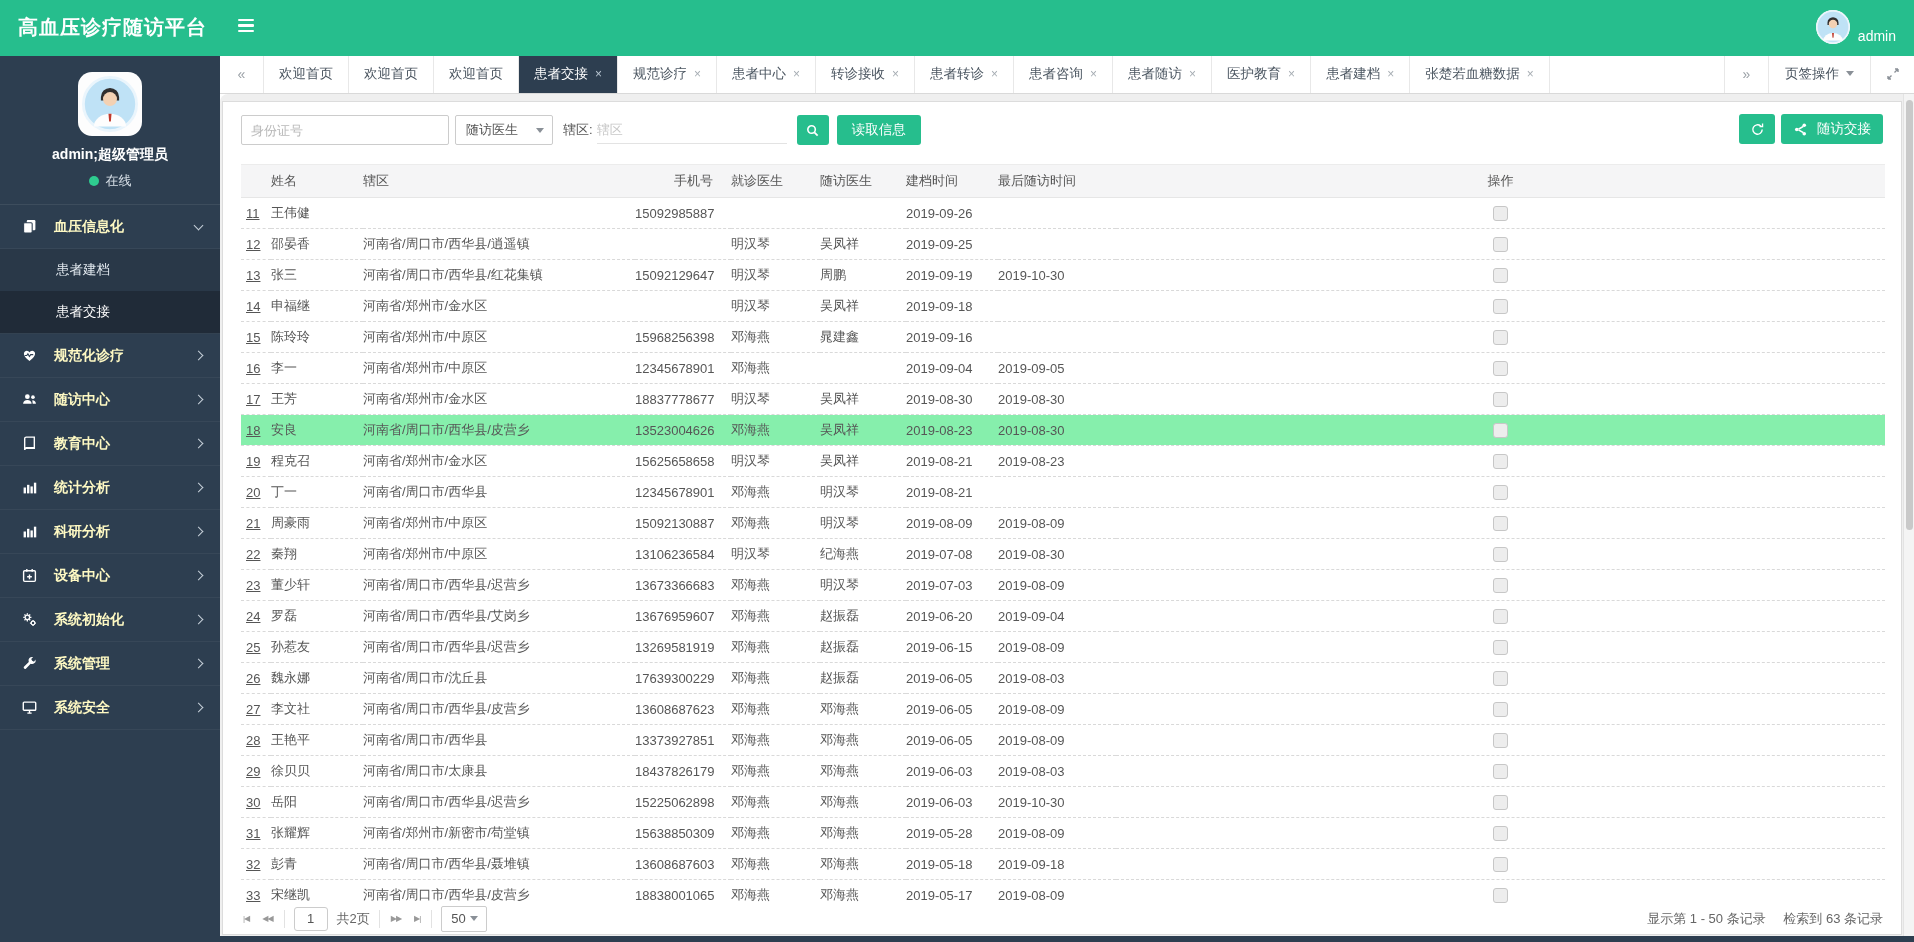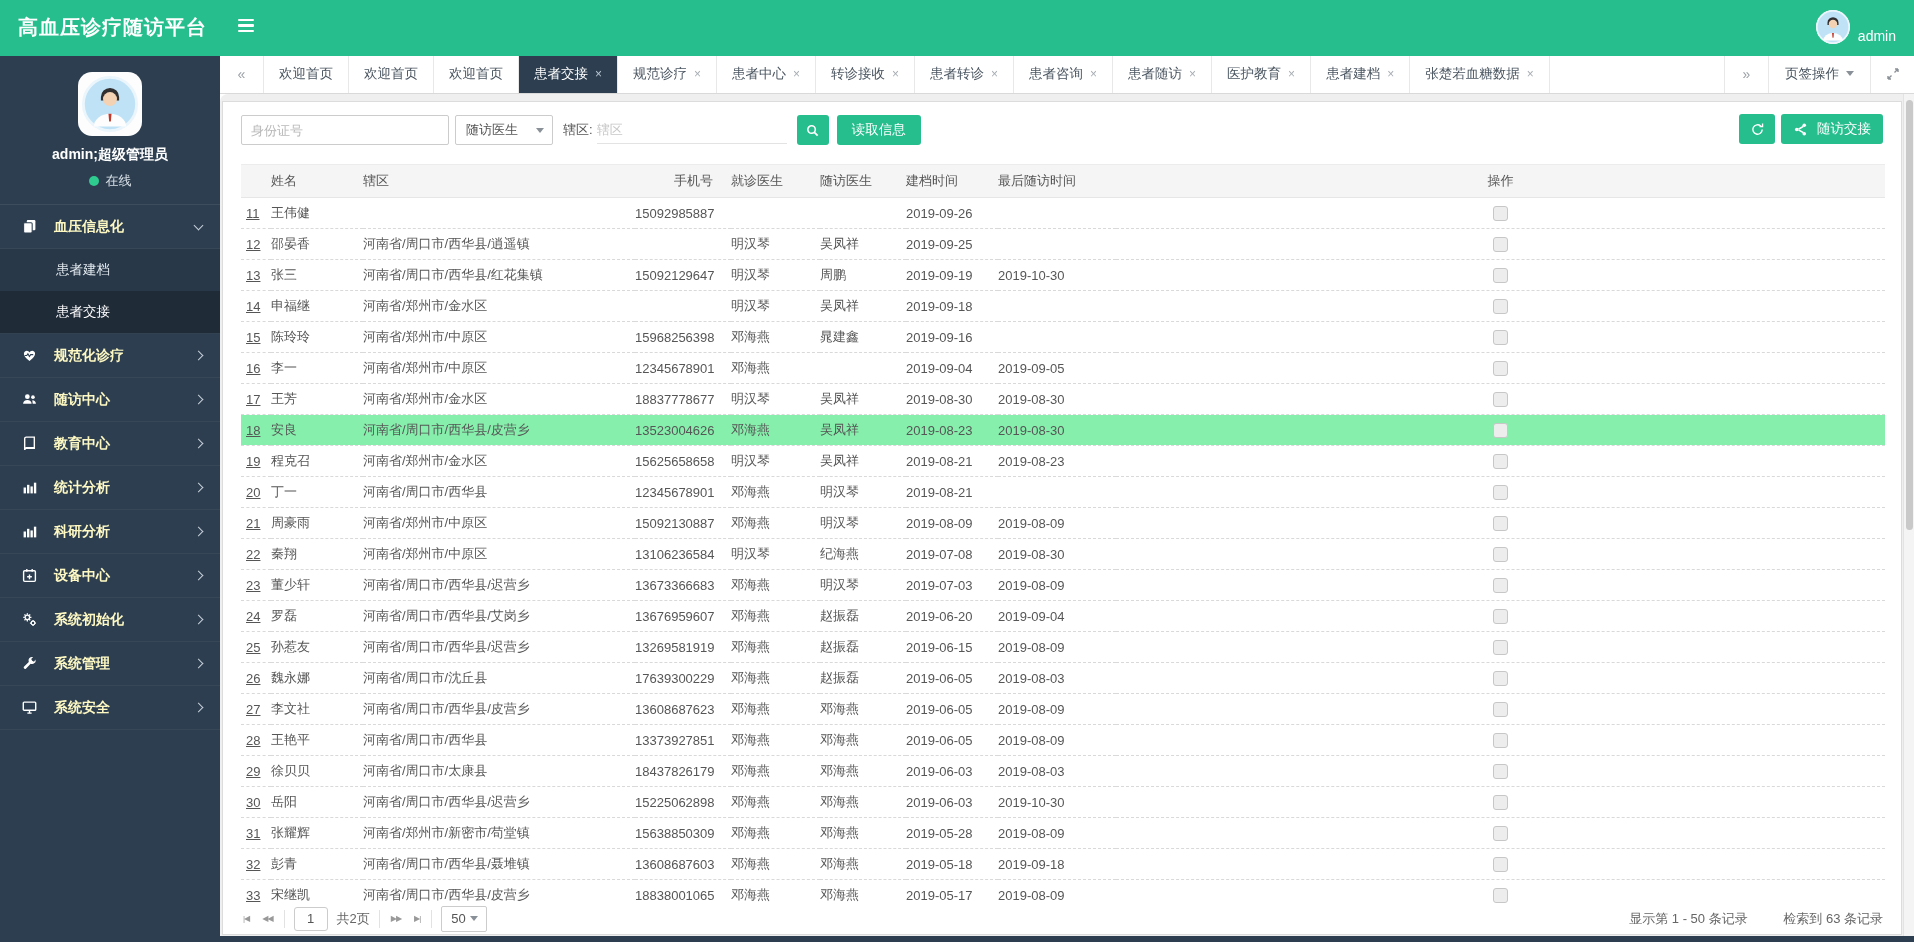--- a/index.html
+++ b/index.html
@@ -96,21 +96,21 @@
   
   .pagination { position:absolute; left:18px; right:16px; bottom:0; height:31px; background:#fff;
     display:flex; align-items:center; gap:9px; }
   .pg-btn { font-size:8px; color:#999; letter-spacing:-1px; cursor:pointer; padding:4px 2px; }
   .pg-sep { width:1px; height:18px; background:#e2e2e2; }
   .pg-input { width:34px; height:24px; border:1px solid #ccc; border-radius:3px; text-align:center;
     font-size:13px; color:#555; font-family:"Liberation Sans", sans-serif; }
   .pg-label { font-size:13px; color:#666; }
   .pg-size { height:26px; padding:0 20px 0 9px; }
   .pg-summary { position:absolute; right:2px; font-size:13px; color:#666; }
-  .pg-summary span + span { margin-left:32px; }
+  .pg-summary span + span { margin-left:14px; }
 </style>
 </head>
 <body>
 
 <div class="header">
   <div class="app-title">高血压诊疗随访平台</div>
   <div class="hamburger">
       <span></span>
       <span></span>
       <span></span>

